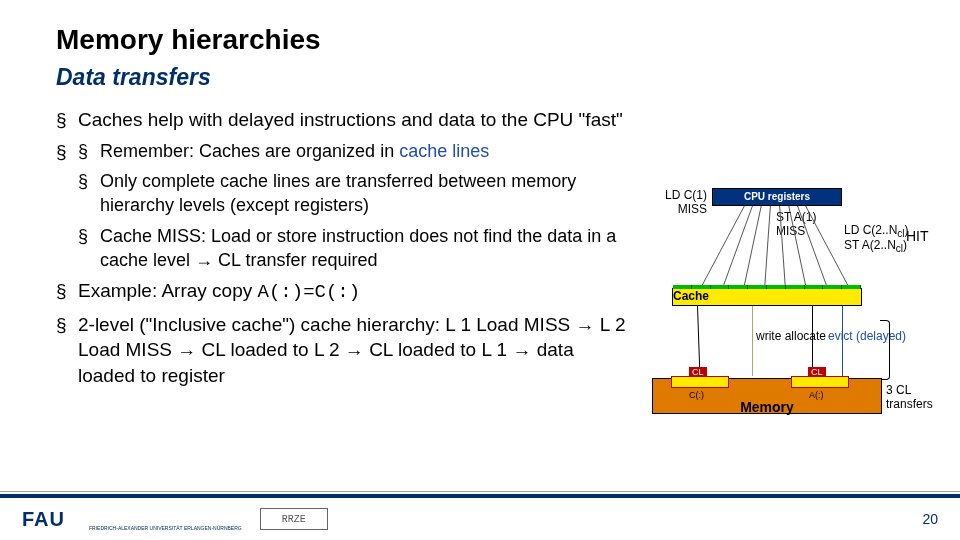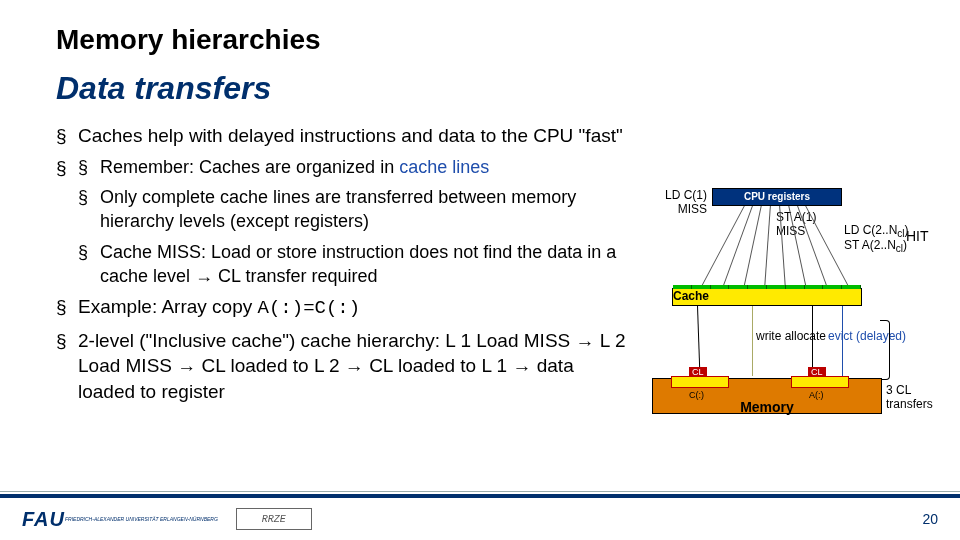--- a/index.html
+++ b/index.html
@@ -1,20 +1,20 @@
 <!DOCTYPE html>
 <html><head>
 <meta charset="utf-8">
 <style>
   * { margin: 0; padding: 0; box-sizing: border-box; }
   html, body { width: 960px; height: 540px; font-family: Arial, Helvetica, sans-serif; background: #fff; overflow: hidden; }
   .slide { position: relative; width: 960px; height: 540px; }
   .header { padding: 24px 0 6px 56px; }
   .h1 { font-size: 28px; font-weight: 700; color: #000; }
-  .h2 { font-size: 32px; font-weight: 700; font-style: italic; color: #002f6c; margin-top: 14px; }
+  .h2 { font-size: 23px; font-weight: 700; font-style: italic; color: #002f6c; margin-top: 8px; }
   .content { padding: 10px 30px 0 56px; position: relative; }
   .textcol { width: 580px; font-size: 19px; line-height: 1.35; color: #000; }
   ul.bl { list-style: none; }
   ul.bl > li { position: relative; padding-left: 22px; margin-bottom: 6px; }
   ul.bl > li::before { content: "§"; position: absolute; left: 0; top: 0; }
   ul.bl ul.bl { margin-top: 4px; }
   ul.bl ul.bl > li { font-size: 18px; padding-left: 22px; }
   .blue-em { color: #1f4eac; }
   .code { font-family: "Courier New", monospace; }
   
@@ -39,24 +39,24 @@
   .ann.wa { left: 114px; top: 142px; text-align: right; line-height: 1.1; font-size: 12px; }
   .ann.ev { left: 186px; top: 142px; color: #1f4eac; line-height: 1.1; font-size: 12px; }
   .ann.tr { left: 244px; top: 196px; font-size: 12px; line-height: 1.15; }
   .bracket { position: absolute; left: 238px; top: 132px; width: 10px; height: 60px; border-right: 1px solid #000; border-top: 1px solid #000; border-bottom: 1px solid #000; border-radius: 0 4px 4px 0; }
   
   .line { position: absolute; background: #000; transform-origin: top left; }
   .fan span { position: absolute; width: 1px; background: #555; top: 18px; height: 82px; }
   
   .footer { position: absolute; left: 0; right: 0; bottom: 0; height: 46px; border-top: 4px solid #002f6c; background: #fff; display: flex; align-items: center; padding: 0 22px; }
   .footer .thin { position: absolute; left: 0; right: 0; top: -7px; height: 1px; background: #9aa; }
-  .fau { display: flex; align-items: center; gap: 0; font-style: italic; }
+  .fau { display: flex; align-items: flex-end; gap: 24px; }
   .fau-logo { font-weight: 900; font-size: 20px; color: #002f6c; letter-spacing: 1px; }
   .fau-sub { font-size: 5px; line-height: 1; color: #002f6c; text-transform: uppercase; }
-  .rrze { margin-left: 18px; width: 76px; height: 22px; border: 1px solid #666; display: flex; align-items: center; justify-content: center; font-size: 10px; color: #555; font-family: "Courier New", monospace; font-style: italic; }
+  .rrze { margin-left: 18px; width: 68px; height: 22px; border: 1px solid #666; display: flex; align-items: center; justify-content: center; font-size: 10px; color: #555; font-family: "Courier New", monospace; }
   .pnum { margin-left: auto; color: #002f6c; font-size: 14px; }
 </style>
 </head>
 <body>
 
 <div class="slide">
   <div class="header">
     <div class="h1">Memory hierarchies</div>
     <div class="h2">Data transfers</div>
   </div>

